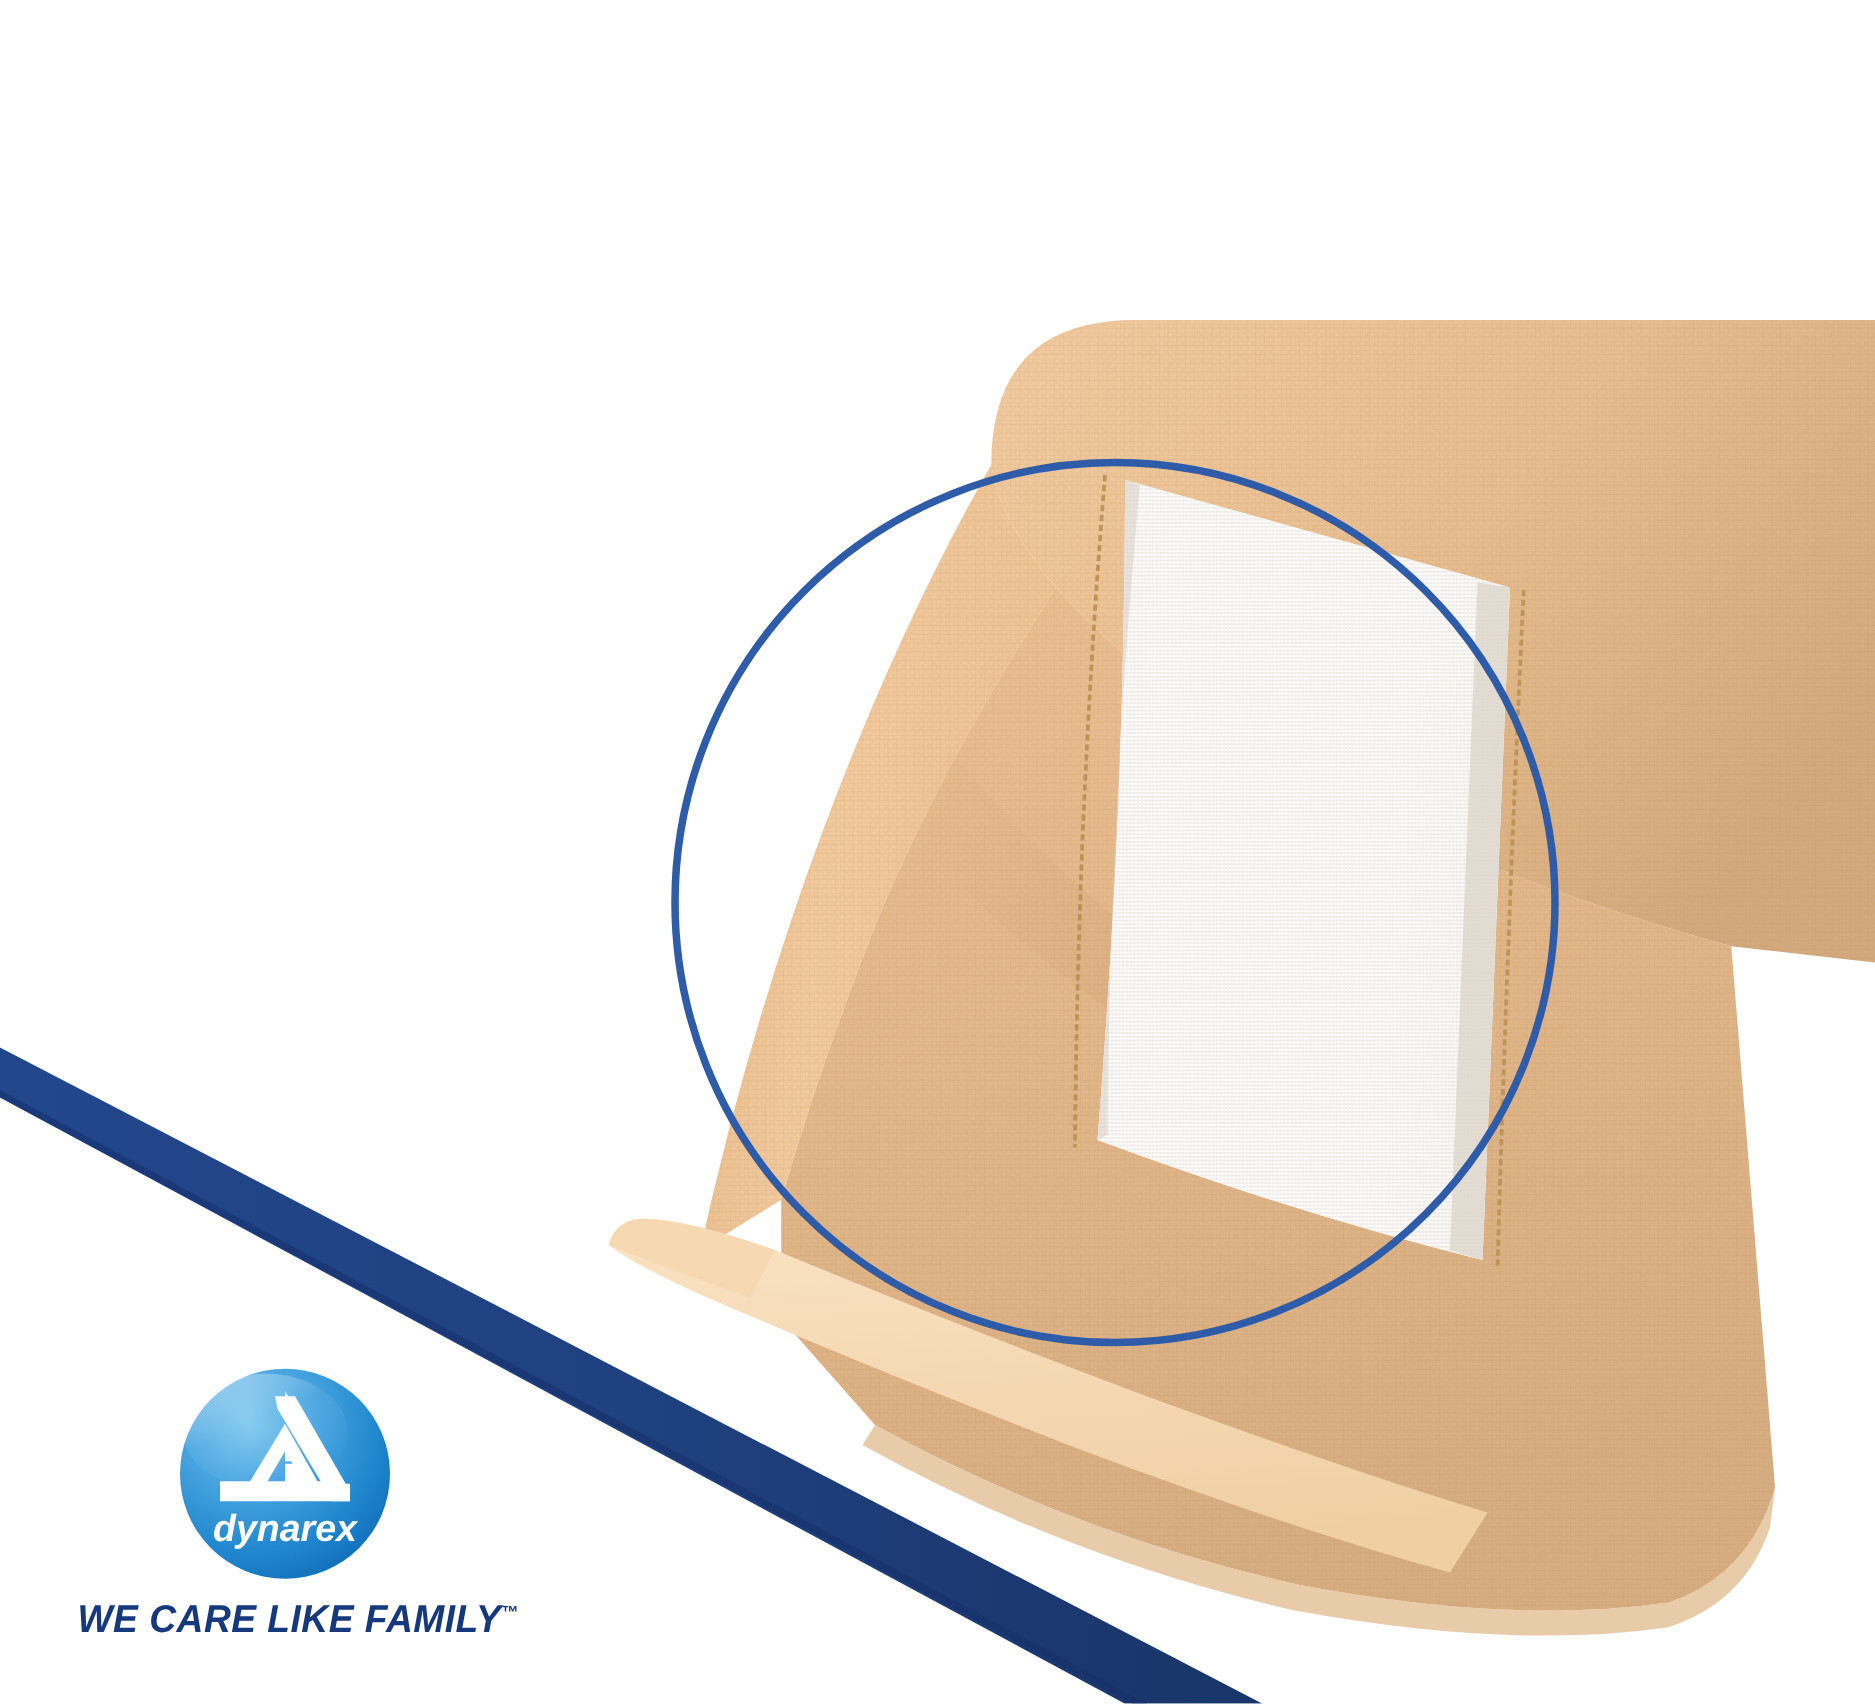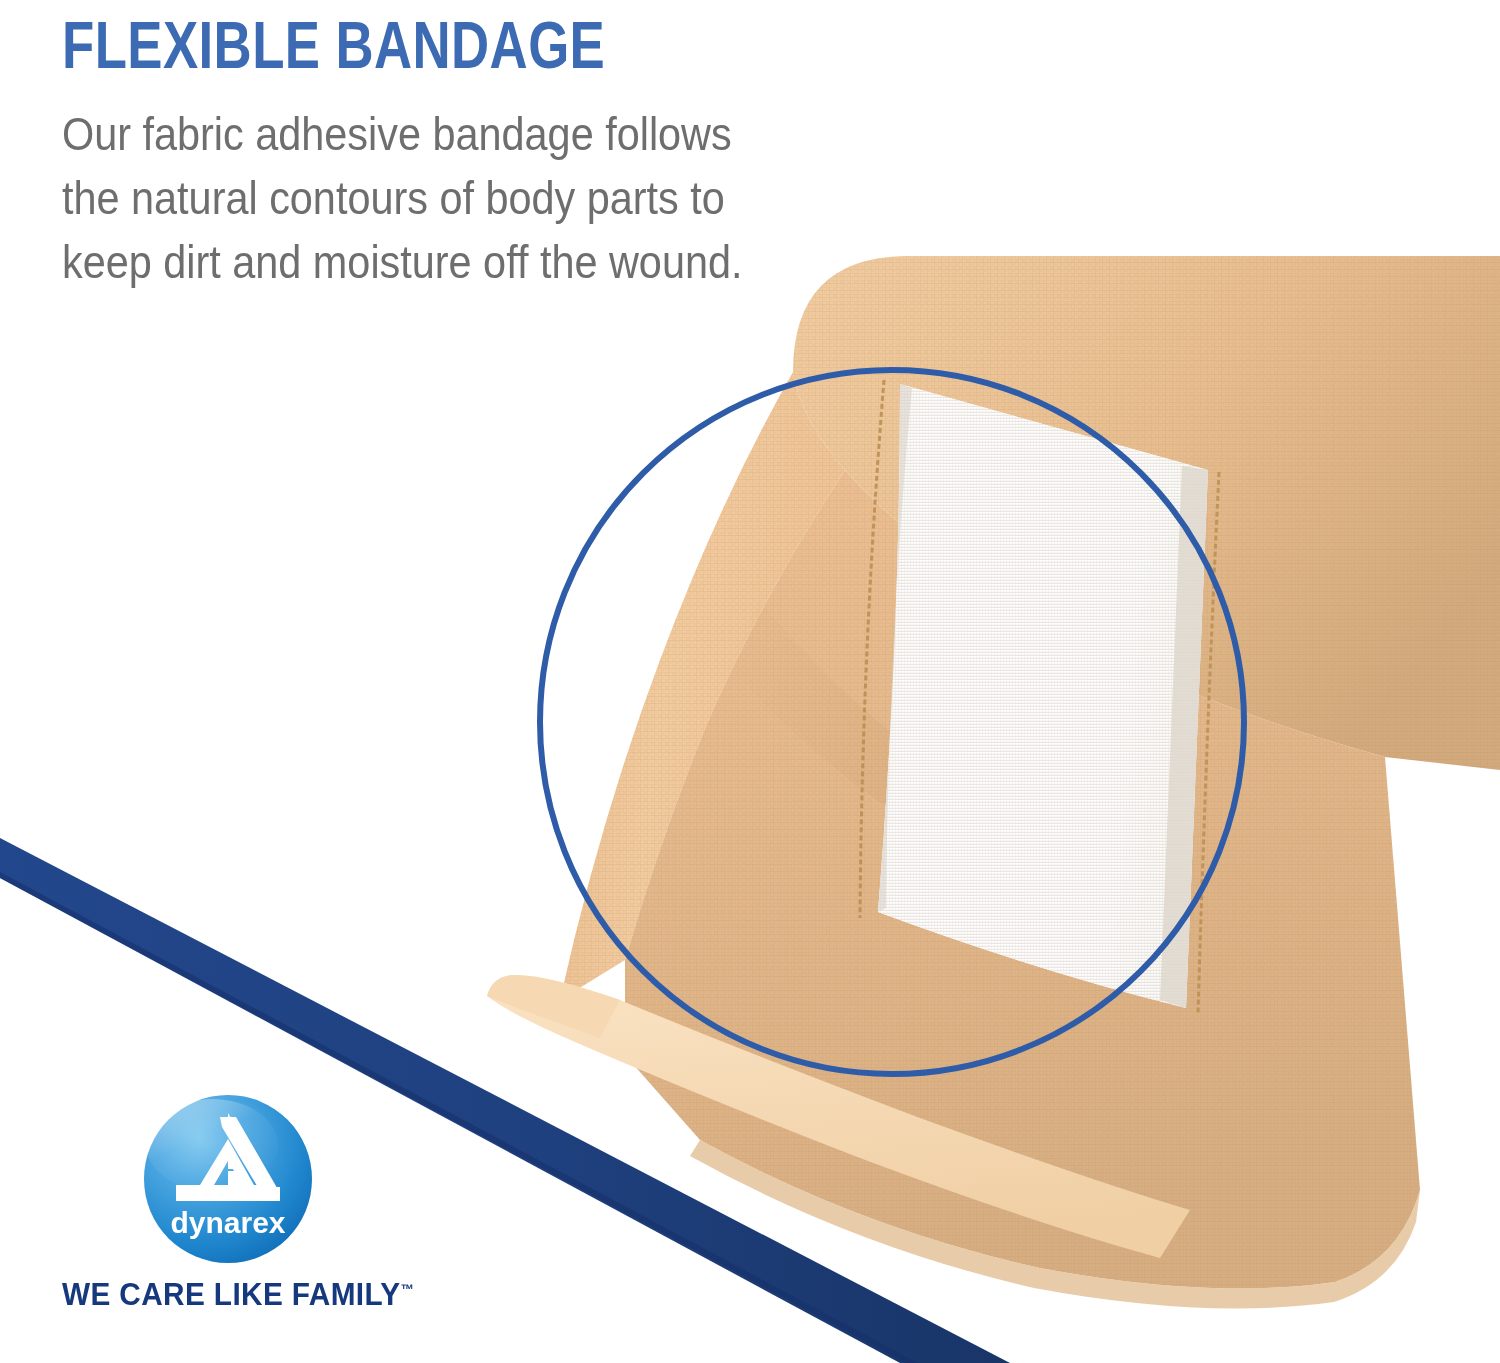--- a/index.html
+++ b/index.html
@@ -40,21 +40,21 @@
     transform-origin:left top;
   }
 
   
   #navy-stripe{position:absolute;left:0;top:0;width:1500px;height:1363px;pointer-events:none;}
 
   
   #product-photo{position:absolute;left:0;top:0;width:1500px;height:1363px;}
 
   
-  #logo-lockup{position:absolute;left:62px;top:1093px;width:360px;}
+  #logo-lockup{position:absolute;left:62px;top:1093px;width:360px;font-style:italic;}
   #logo-badge{position:relative;width:172px;height:172px;margin-left:80px;}
   #brand-tagline{
     margin:0;
     padding-top:6px;
     font-size:31px;
     line-height:36px;
     font-weight:700;
     letter-spacing:.4px;
     color:#16387c;
     white-space:nowrap;
@@ -215,24 +215,20 @@
       <linearGradient id="navyGrad" x1="0" y1="0" x2="1" y2="0">
         <stop offset="0" stop-color="#23478c"></stop>
         <stop offset="0.5" stop-color="#1f4180"></stop>
         <stop offset="1" stop-color="#193568"></stop>
       </linearGradient>
     </defs>
     <polygon points="0,838 0,878 900,1363 1010,1363" fill="url(#navyGrad)"></polygon>
     <polygon points="0,872 0,878 906,1363 918,1363" fill="#16306a" opacity="0.55"></polygon>
   </svg>
 
-  <div id="text-block">
-    <h1 id="headline">FLEXIBLE BANDAGE</h1>
-    <p id="subcopy">Our fabric adhesive bandage follows the natural contours of body parts to keep dirt and moisture off the wound.</p>
-  </div>
 
   <div id="logo-lockup">
 
     <div id="logo-badge">
       <svg viewBox="0 0 172 172" width="172" height="172" aria-hidden="true">
         <defs>
           <radialGradient id="badgeGrad" cx="0.33" cy="0.26" r="0.92">
             <stop offset="0" stop-color="#7fc8ef"></stop>
             <stop offset="0.30" stop-color="#4da8e2"></stop>
             <stop offset="0.68" stop-color="#1f86cd"></stop>

